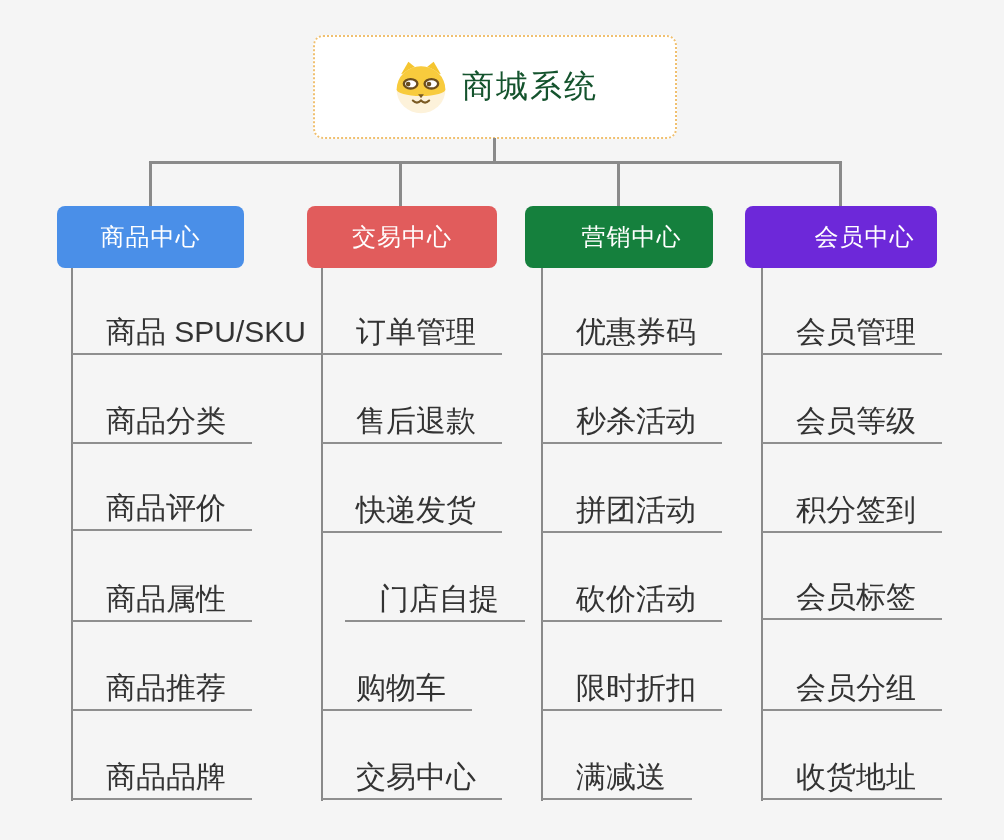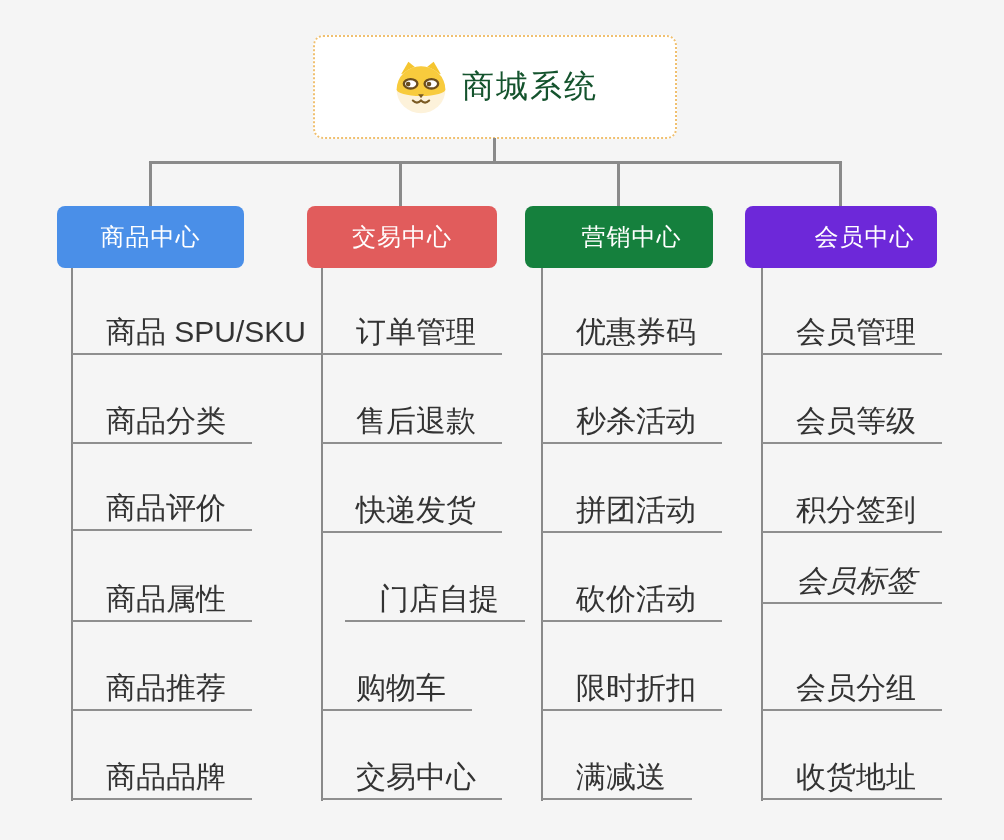--- a/index.html
+++ b/index.html
@@ -131,18 +131,18 @@
       <div class="leaf" style="top: 226.8px;">拼团活动</div>
       <div class="leaf" style="top: 315.7px;">砍价活动</div>
       <div class="leaf" style="top: 404.6px;">限时折扣</div>
       <div class="leaf" style="top: 493.5px;">满减送</div>
     </div>
   <div class="col c3">
     <div class="rail"></div>
   <div class="leaf" style="top: 49px;">会员管理</div>
       <div class="leaf" style="top: 137.9px;">会员等级</div>
       <div class="leaf" style="top: 226.8px;">积分签到</div>
-      <div class="leaf" style="top: 298px; font-style: italic;">会员标签</div>
+      <div class="leaf" style="top: 314px;">会员标签</div>
       <div class="leaf" style="top: 404.6px;">会员分组</div>
       <div class="leaf" style="top: 493.5px;">收货地址</div>
     </div>
 
 </div>
 
 </body></html>

